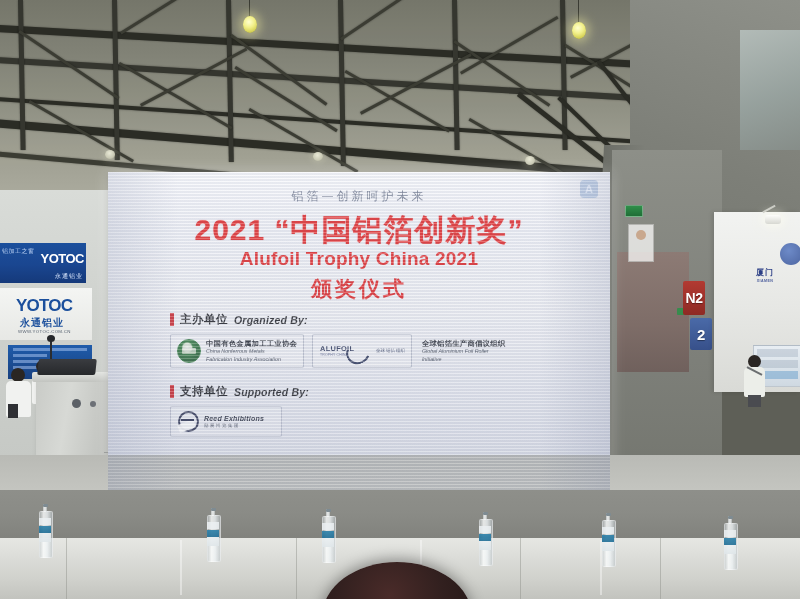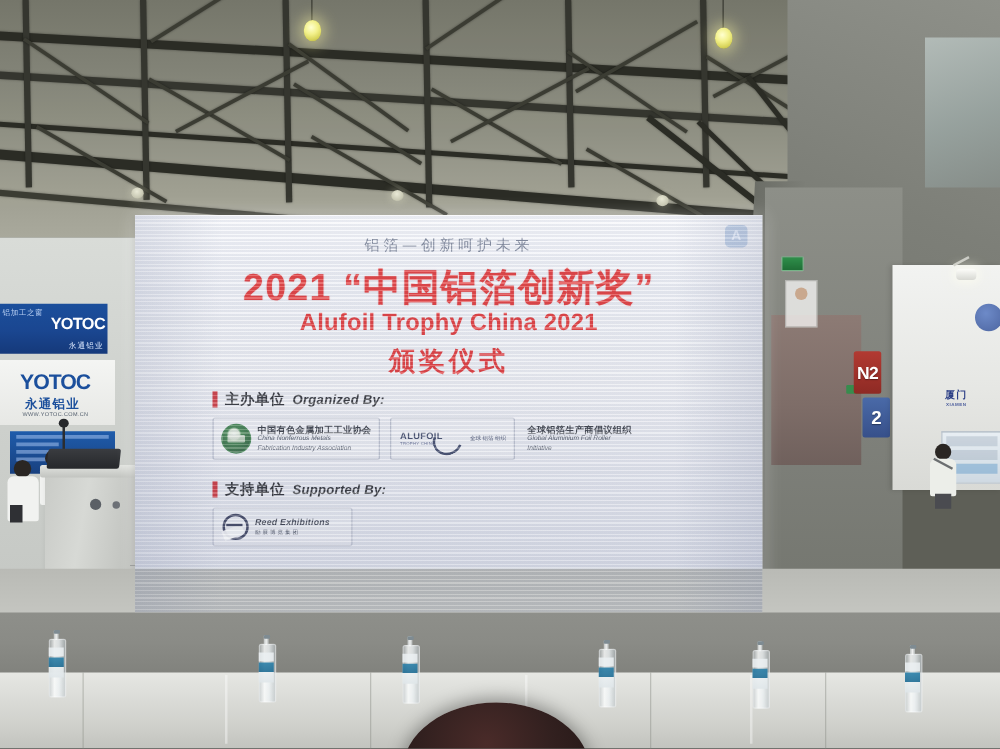--- a/index.html
+++ b/index.html
@@ -98,21 +98,20 @@
   
   .booth-right{
     position:absolute;left:714px;top:212px;width:86px;height:180px;
     background:linear-gradient(180deg,#f2f3f1 0%,#e6e7e4 55%,#d9dad6 100%);
     box-shadow:-2px 0 4px rgba(0,0,0,.12);
   }
   .booth-right-logo{
     position:absolute;left:742px;top:268px;width:46px;height:20px;
     font-size:7px;color:#2c3f86;font-weight:bold;line-height:9px;
     text-align:center;
-    margin-top:43px;
   }
   .booth-right-logo .cn{font-size:8px;letter-spacing:1px;}
   .booth-right-logo .en{font-size:3.6px;letter-spacing:.4px;color:#4b5d9c;}
   .booth-circle{
     position:absolute;left:780px;top:243px;width:22px;height:22px;border-radius:50%;
     background:radial-gradient(circle at 40% 35%,#5f7fc4,#3b5698);
     opacity:.9;
   }
   .panel-right{
     position:absolute;left:753px;top:345px;width:47px;height:40px;

